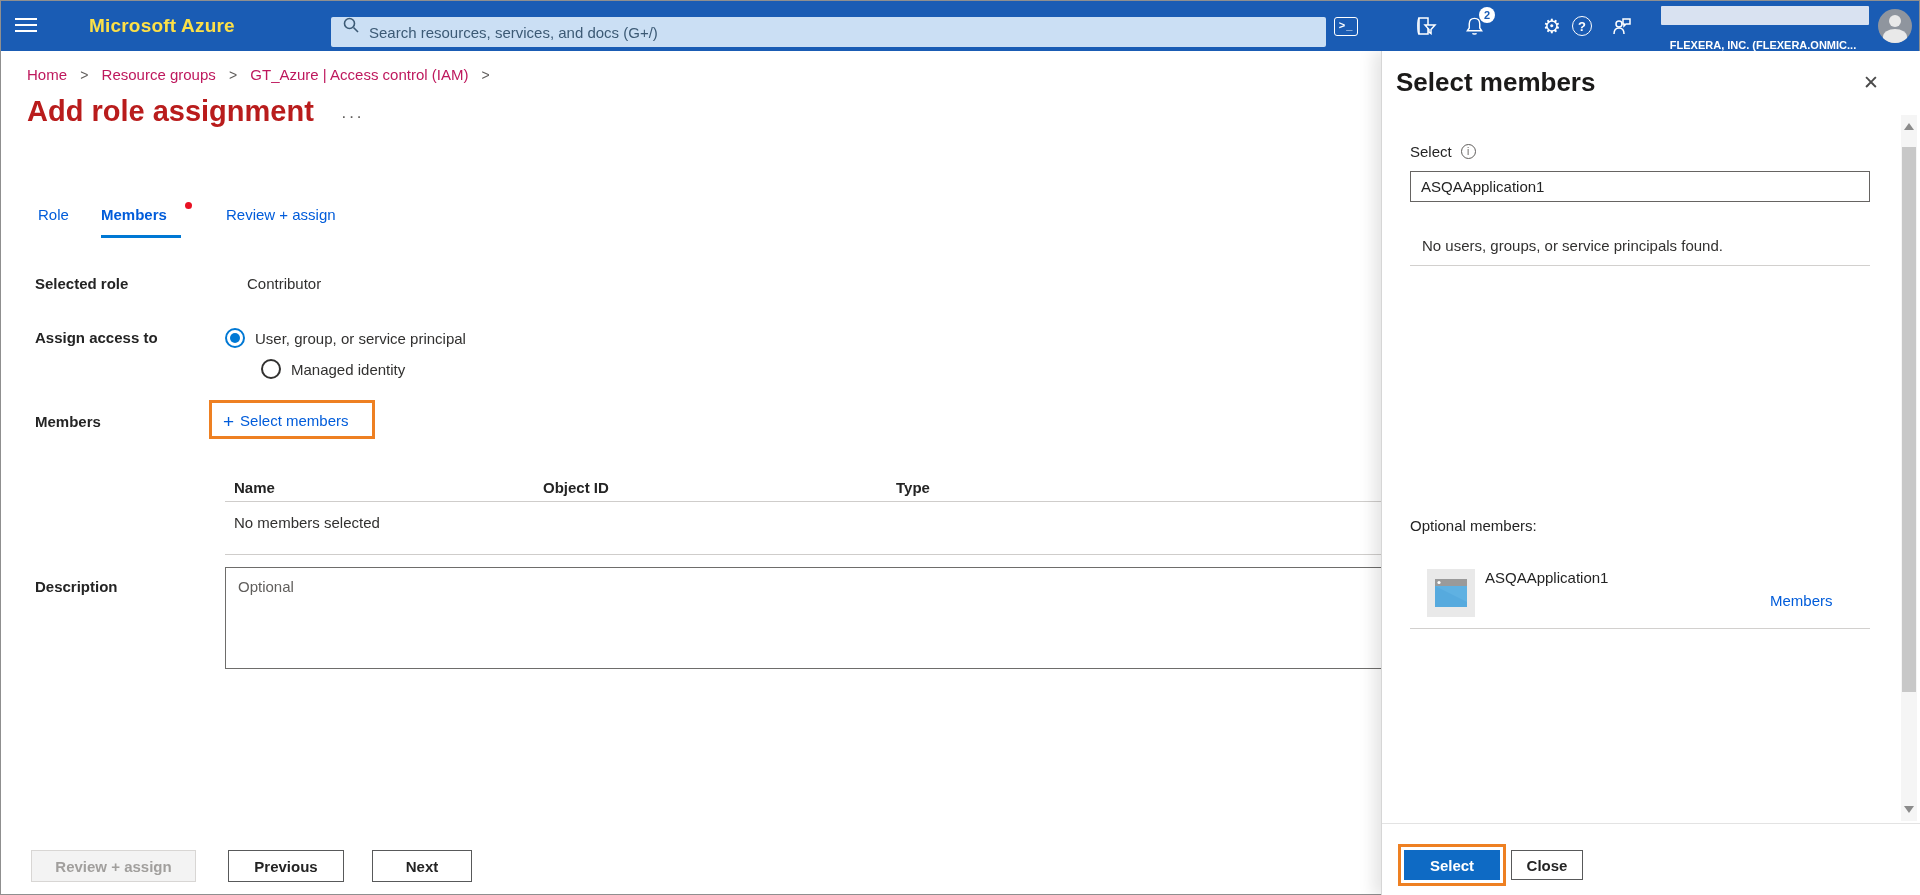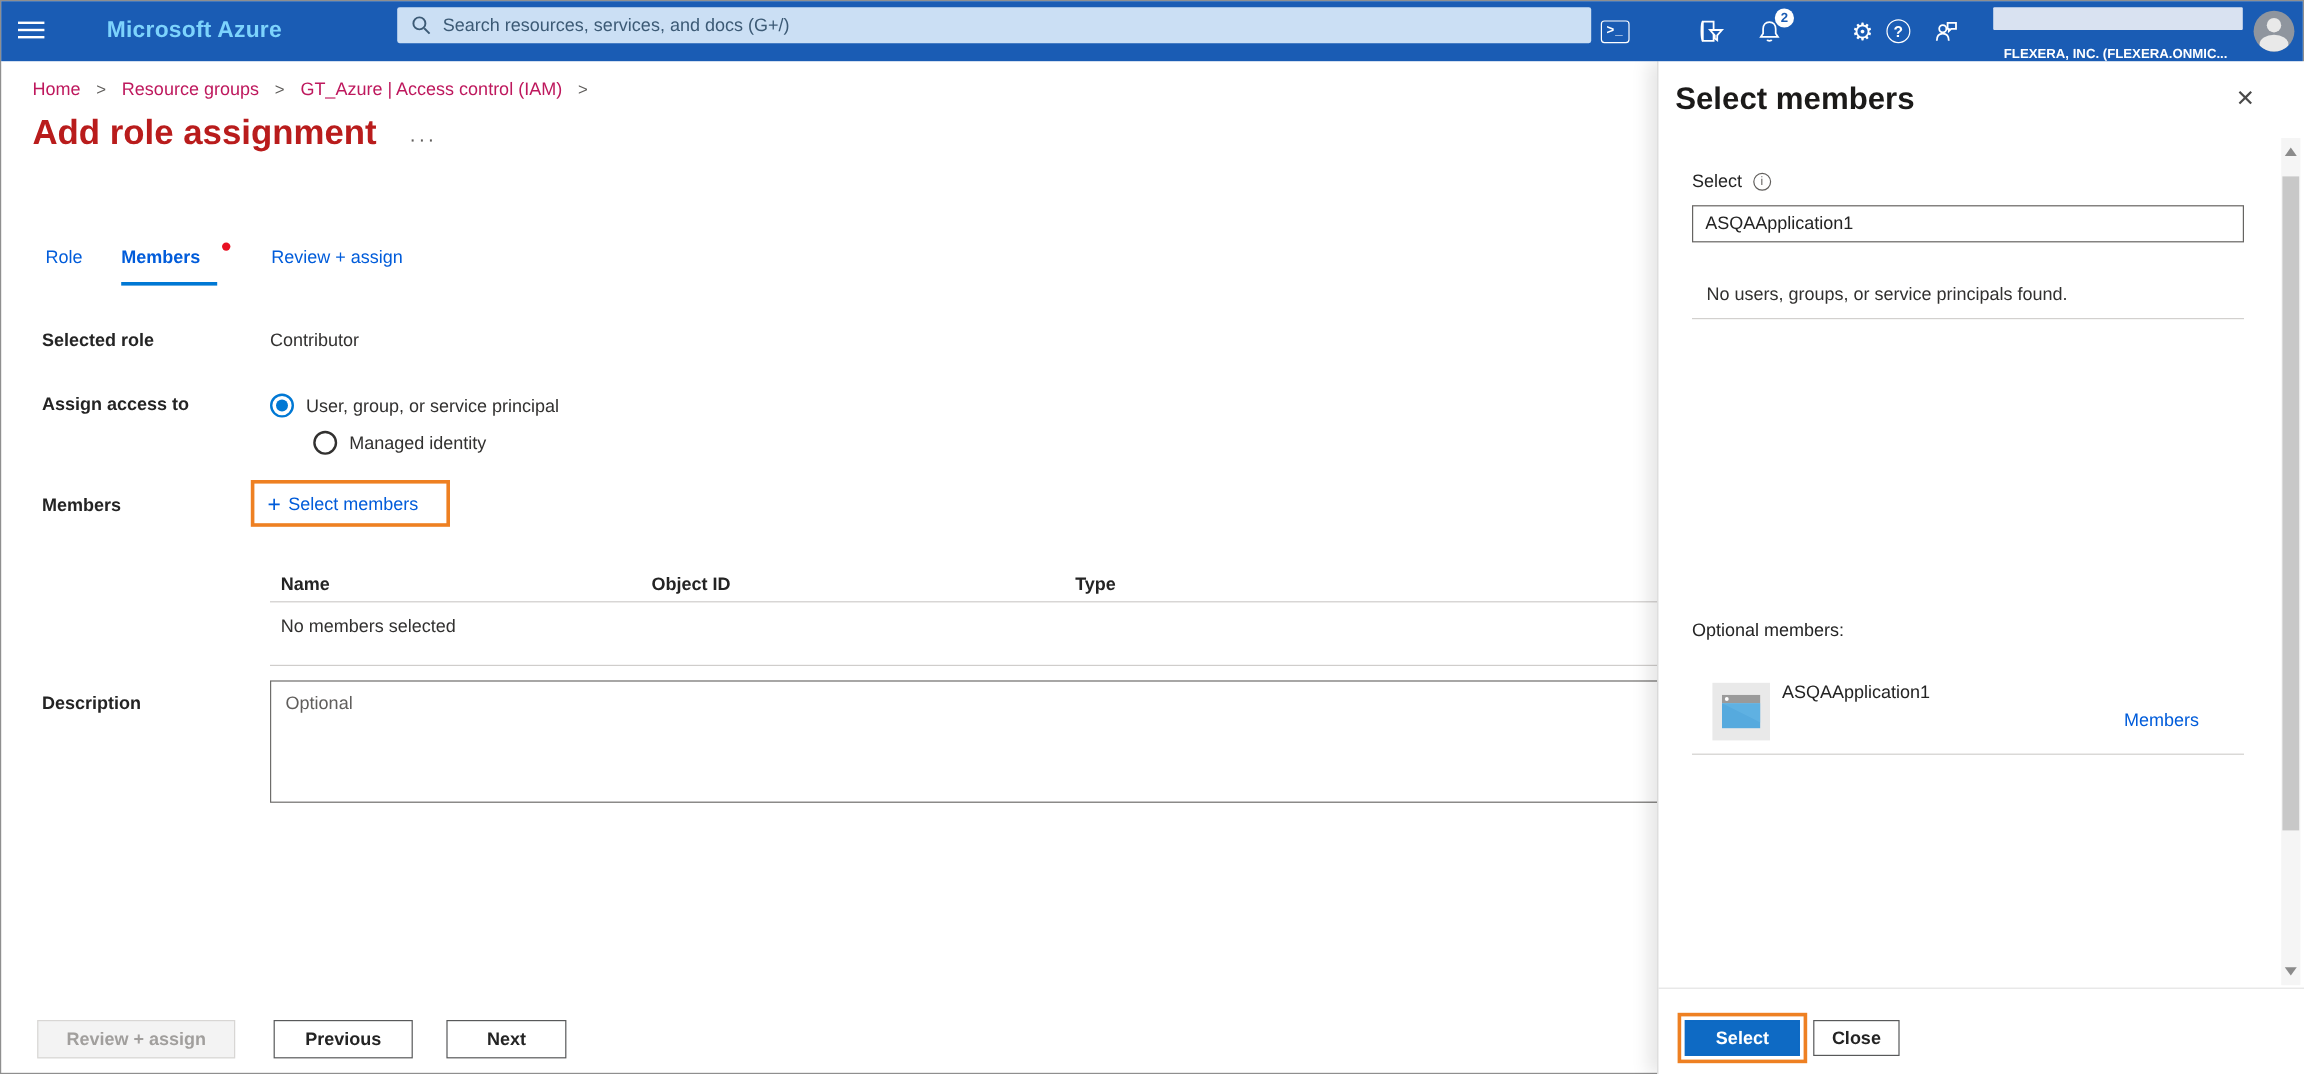--- a/index.html
+++ b/index.html
@@ -4,22 +4,22 @@
 <style>
   * { margin:0; padding:0; box-sizing:border-box; }
   html,body { width:1920px; height:895px; overflow:hidden; }
   body { font-family:"Liberation Sans", sans-serif; background:#fff; color:#242424; }
   #app { position:relative; width:1920px; height:895px; background:#fff; border:1px solid #8f8f8f; }
 
   
   .topbar { position:absolute; left:0; top:0; width:100%; height:50px; background:#1a5cb4; z-index:50; }
   .hamburger { position:absolute; left:14px; top:13px; width:34px; height:24px; cursor:pointer; }
   .hamburger span { display:block; width:22px; height:2px; background:#fff; margin:4px 0; }
-  .azure-title { position:absolute; left:88px; top:14px; color:#7dd3fc; font-size:19px; font-weight:bold; letter-spacing:.2px; white-space:nowrap; }
-  .searchbox { position:absolute; left:330px; top:5px; width:995px; height:30px; background:#cbdff4; border-radius:2px; display:flex; align-items:center; }
+  .azure-title { position:absolute; left:88px; top:14px; color:#fde047; font-size:19px; font-weight:bold; letter-spacing:.2px; white-space:nowrap; }
+  .searchbox { position:absolute; left:330px; top:16px; width:995px; height:30px; background:#cbdff4; border-radius:2px; display:flex; }
   .searchbox svg { margin-left:12px; flex:0 0 auto; }
   .searchbox input { border:none; outline:none; background:transparent; width:900px; margin-left:10px; font-size:15px; color:#3c5a75; font-family:"Liberation Sans",sans-serif; }
   .searchbox input::placeholder { color:#3c5a75; opacity:1; }
   .tb-icon { position:absolute; top:12px; width:28px; height:26px; display:flex; align-items:center; justify-content:center; color:#fff; cursor:pointer; }
   .tb-glyph { font-family:"DejaVu Sans",sans-serif; font-size:20px; line-height:1; }
   .terminal-box { border:1.5px solid #fff; border-radius:3px; width:24px; height:19px; font-size:11px; font-weight:bold; display:flex; align-items:center; justify-content:center; letter-spacing:1px; padding-bottom:2px; }
   .badge { position:absolute; top:-6px; right:-7px; width:16px; height:16px; background:#fff; border-radius:50%; color:#1a5cb4; font-size:11px; font-weight:bold; display:flex; align-items:center; justify-content:center; }
   .help-circle { width:20px; height:20px; border:1.5px solid #fff; border-radius:50%; font-size:13px; font-weight:bold; display:flex; align-items:center; justify-content:center; }
   .account-blur { position:absolute; left:1660px; top:5px; width:208px; height:19px; background:#e9eef6; opacity:.92; border-radius:1px; }
   .tenant { position:absolute; left:1652px; top:28px; width:220px; text-align:center; color:#fff; font-size:11px; font-weight:bold; white-space:nowrap;margin-top:10px; }
@@ -160,21 +160,21 @@
   <div class="more-dots">···</div>
 
   <div class="tab" style="left:37px;">Role</div>
   <div class="tab active" style="left:100px; padding-right:14px;">
     <span>Members</span>
     <span class="tab-dot"></span>
   </div>
   <div class="tab" style="left:225px;">Review + assign</div>
 
   <div class="f-label" style="top:274px;">Selected role</div>
-  <div class="f-value" style="top:274px;">Contributor</div>
+  <div class="f-value" style="top:274px;margin-left:22px;">Contributor</div>
 
   <div class="f-label" style="top:328px;">Assign access to</div>
   <div class="radio-row" style="top:327px;">
     <div class="radio-outer sel">
         <div class="radio-dot"></div>
       </div>
     <div class="radio-text">User, group, or service principal</div>
   </div>
   <div class="radio-row" style="top:358px;margin-left:36px;">
     <div class="radio-outer"></div>

